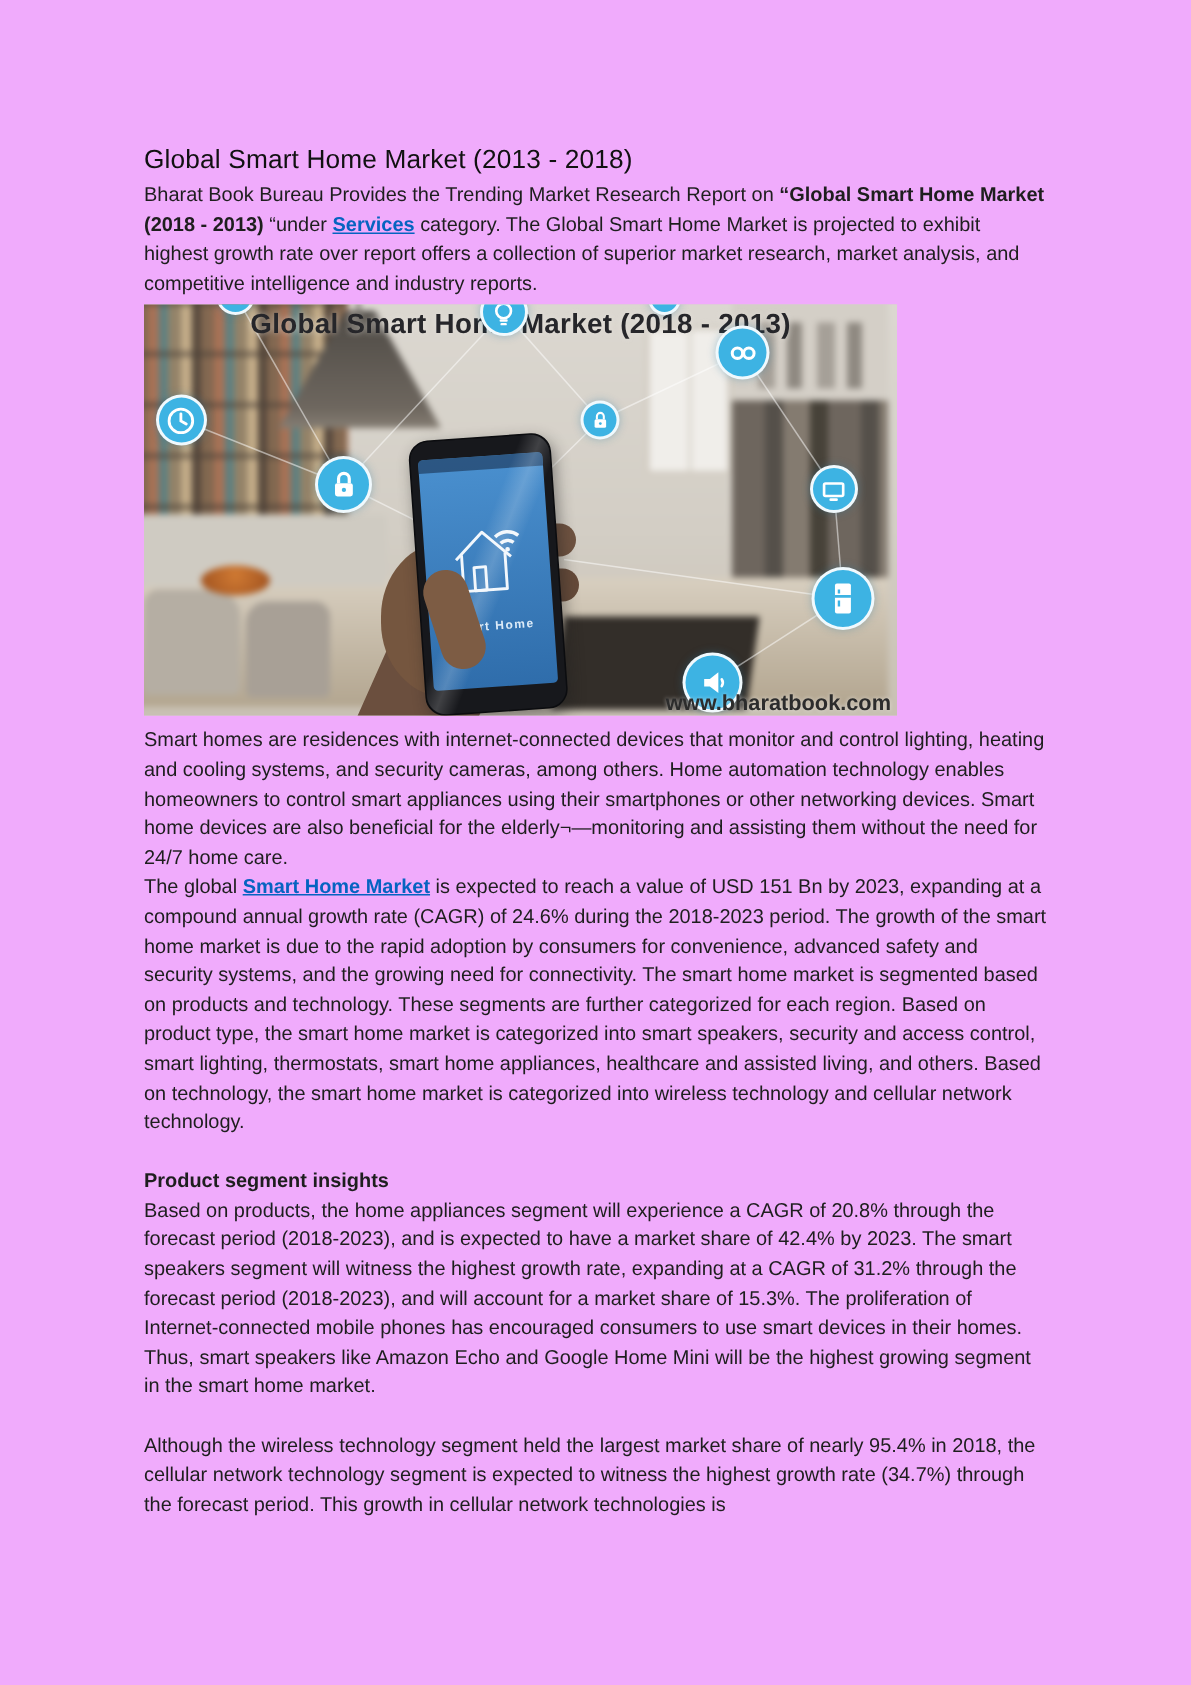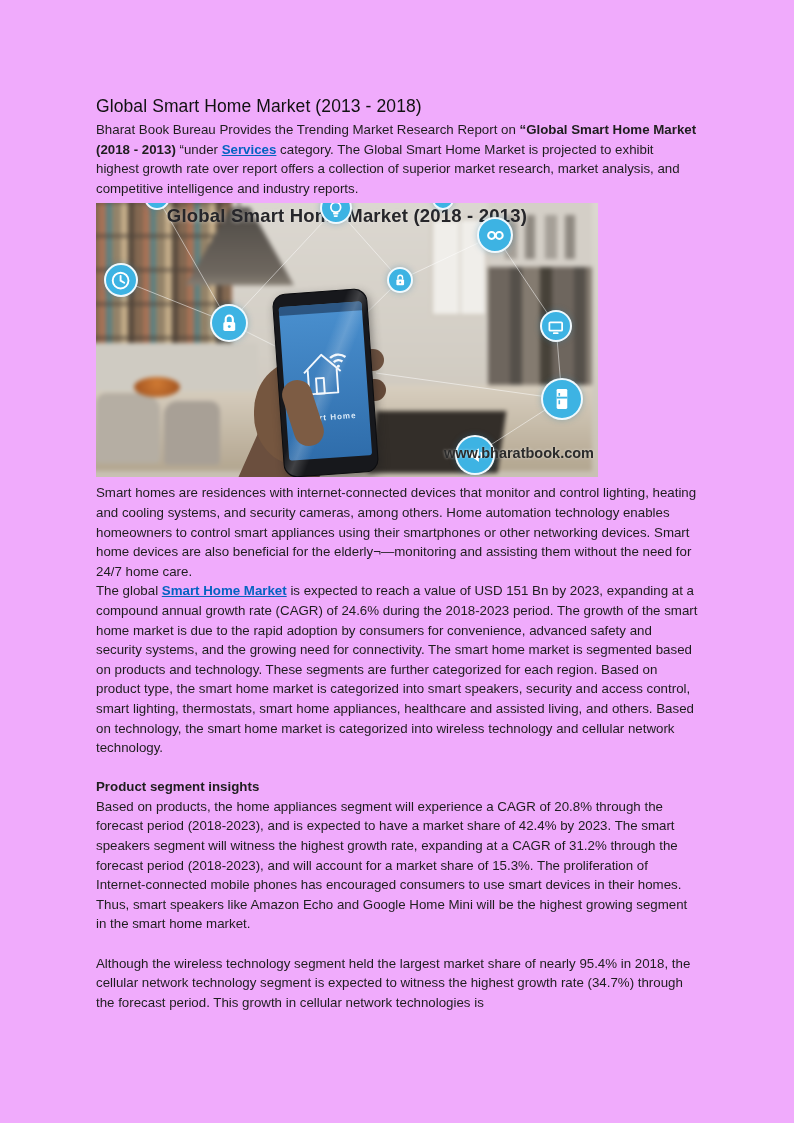--- a/index.html
+++ b/index.html
@@ -128,21 +128,21 @@
     border-radius:3px; overflow:hidden;
   }
   .phone-status { height:9px; background:rgba(20,40,70,0.55); }
   .phone-house { display:block; margin: 26px auto 0 auto; width:58px; height:64px; }
   .phone-label {
     text-align:center; margin-top:10px;
     font-size:8px; letter-spacing:1px; color:#dcebf8; font-weight:700;
   }
   .hand-thumb { position:absolute; left:192px; top:176px; width:30px; height:68px; background:#7d5c44; border-radius:15px; transform:rotate(-18deg); z-index:7; }
   .hero-watermark {
-    position:absolute; right:4px; bottom:16px; z-index:8;
+    position:absolute; right:4px; bottom:0; z-index:8;
     font-size:14.5px; font-weight:700; color:#2c2c2c;
     text-shadow: 0 0 3px rgba(255,255,255,0.55);
   }
 </style>
 </head>
 <body>
 
 <svg width="0" height="0" style="position:absolute">
   <defs>
     <symbol id="sym-clock" viewBox="0 0 24 24">

